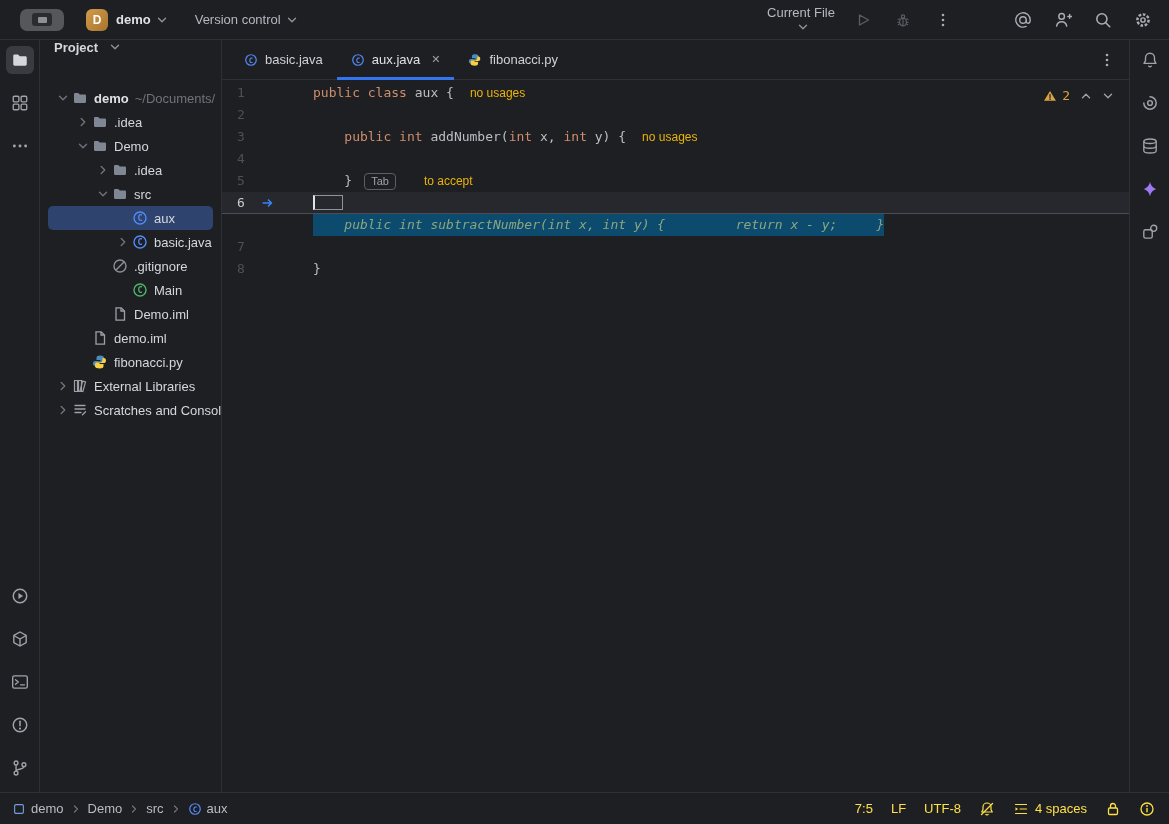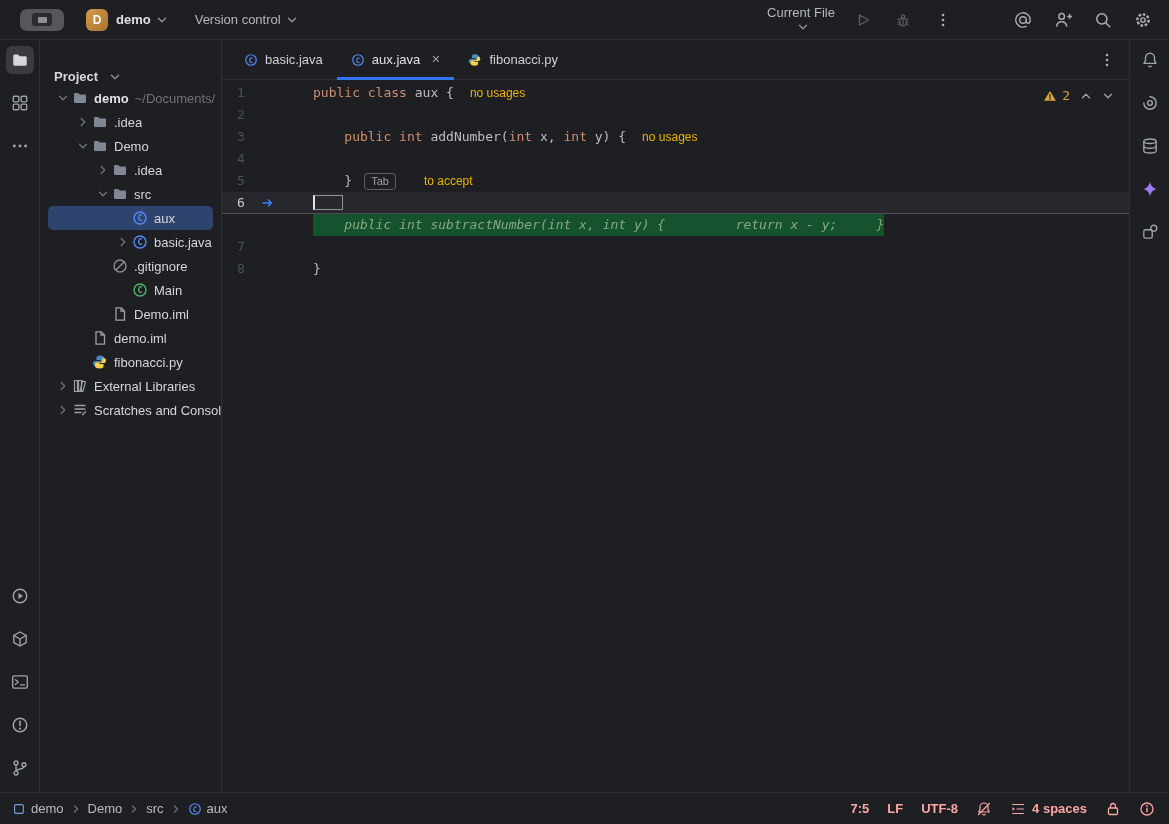--- a/index.html
+++ b/index.html
@@ -37,21 +37,21 @@
   .strip{flex:none;width:40px;display:flex;flex-direction:column;align-items:center;padding:6px 0 10px;}
   .strip.left{border-right:1px solid #2e3033;}
   .strip.right{border-left:1px solid #2e3033;}
   .icbtn{width:28px;height:28px;border-radius:6px;display:flex;align-items:center;justify-content:center;color:#9fa3aa;margin-bottom:15px;}
   .icbtn.active{background:#393b40;color:#d5d7db;}
   .spacer{flex:1;}
   .purple{color:#9d79f2;}
 
   
   .project-panel{flex:none;width:182px;border-right:1px solid #2e3033;display:flex;flex-direction:column;overflow:hidden;}
-  .panel-header{flex:none;height:44px;display:flex;align-items:flex-end;padding-left:14px;gap:10px;color:#d5d7dd;font-weight:700;}
+  .panel-header{flex:none;height:44px;display:flex;align-items:flex-start;padding-left:14px;gap:10px;color:#d5d7dd;font-weight:700;}
   .panel-header .tb-chev{margin-left:0;}
   .tree{flex:1;padding-top:2px;overflow:hidden;}
   .trow{height:24px;display:flex;align-items:center;white-space:nowrap;overflow:hidden;color:#d5d7dd;}
   .pl0{padding-left:14px}.pl1{padding-left:34px}.pl2{padding-left:54px}.pl3{padding-left:74px}
   .trow.sel{background:#2e436e;border-radius:5px;margin:0 8px;padding-left:66px;}
   .tw{flex:none;width:18px;display:flex;align-items:center;justify-content:center;color:#6f737a;}
   .ti{flex:none;width:16px;margin-right:6px;display:flex;align-items:center;justify-content:center;}
   .tl{flex:none;}
   .tl.bold{font-weight:700;color:#dfe1e5;}
   .tsuffix{color:#6f737a;margin-left:6px;}
@@ -75,33 +75,33 @@
   .kw{color:#cf8e6d;}
   .pl{color:#bcbec4;}
   .hint{font-family:"Liberation Sans",sans-serif;font-size:12px;color:#eab308;margin-left:16px;}
   .hint.tight{margin-left:28px;}
   .kbd{font-family:"Liberation Sans",sans-serif;font-size:11px;color:#9da0a8;border:1px solid #5b5e66;
     border-radius:4px;padding:0 6px;line-height:15px;margin-left:12px;}
   .cline.current{background:#26282e;border-bottom:1px solid #4a4d53;}
   .cline.current .gutter{color:#c8cad0;}
   .gutter-arrow{color:#3b82f6;margin-left:16px;}
   .caret-box{display:inline-block;width:30px;height:15px;border:1px solid #90939a;border-left:2px solid #e0e2e6;}
-  .ghost{font-style:italic;color:#8aa780;background:#14532d;white-space:pre;}
+  .ghost{font-style:italic;color:#8aa780;background:#0c4a6e;white-space:pre;}
   .warn-widget{position:absolute;top:8px;right:14px;display:flex;align-items:center;gap:9px;}
   .warn-count{display:flex;align-items:center;gap:5px;color:#d9a343;}
   .warn-nav{color:#9da0a8;display:flex;align-items:center;gap:8px;}
 
   
   .statusbar{flex:none;height:32px;border-top:1px solid #2e3033;display:flex;align-items:center;
     justify-content:space-between;padding:0 14px 0 12px;color:#a5a9b0;}
   .crumbs{display:flex;align-items:center;gap:6px;color:#b9bcc3;}
   .crumb{display:flex;align-items:center;gap:5px;}
   .crumb-sep{color:#6f737a;display:flex;}
   .sb-right{display:flex;align-items:center;gap:18px;}
-  .sb-item{display:flex;align-items:center;gap:6px;color:#fca5a5;font-weight:bold;}
+  .sb-item{display:flex;align-items:center;gap:6px;color:#fde047;}
   .ic-module{color:#6f9fdc;}
 </style>
 </head>
 <body>
 
 <svg width="0" height="0" style="position:absolute">
   <defs>
     <symbol id="i-chev-down" viewBox="0 0 16 16">
         <path d="M4 6l4 4 4-4" fill="none" stroke="currentColor" stroke-width="1.6" stroke-linecap="round" stroke-linejoin="round"></path>
       </symbol>

